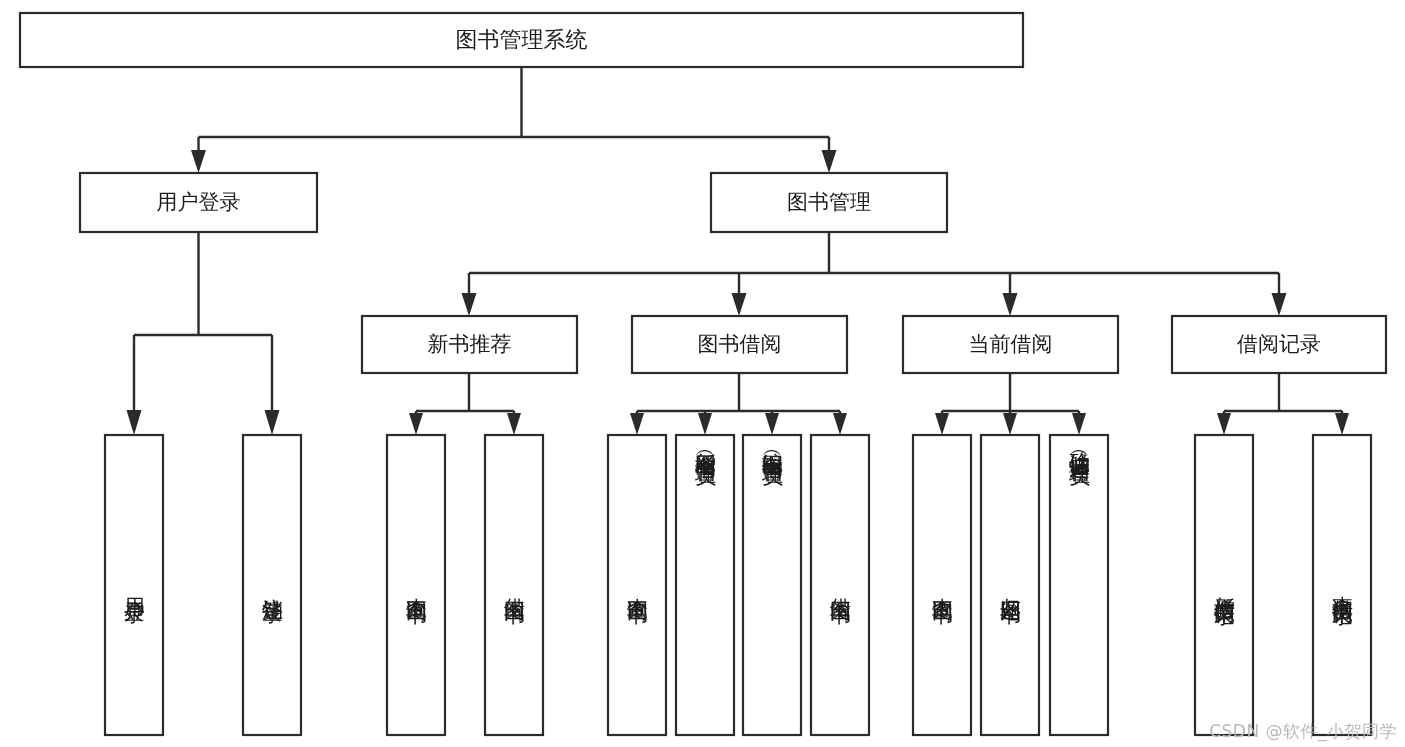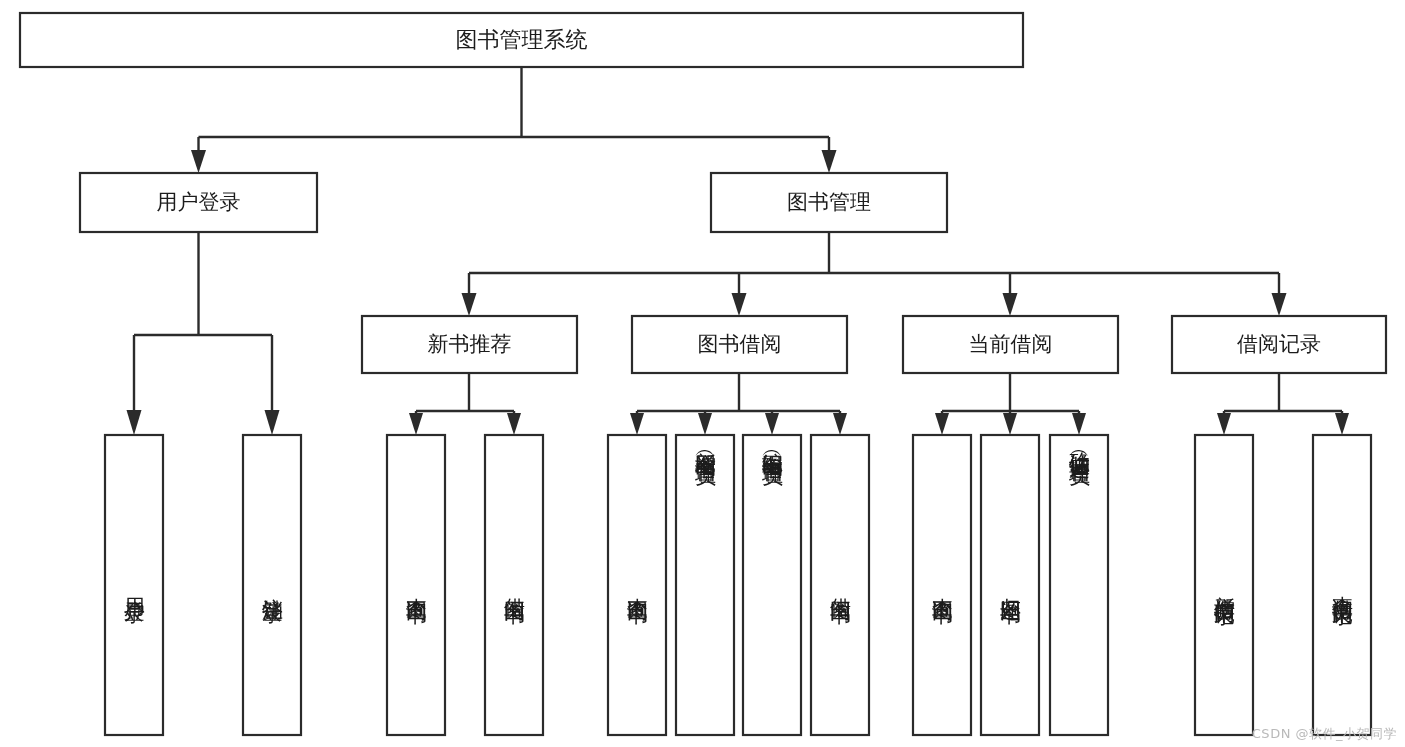--- a/index.html
+++ b/index.html
@@ -67,21 +67,21 @@
     line-height: 1;
     letter-spacing: 2px;
     color: #1c1c1c;
     white-space: nowrap;
   }
   .watermark {
     position: absolute;
     right: 8px;
     bottom: 4px;
     font-family: "DejaVu Sans", "Liberation Sans", sans-serif;
-    font-size: 13px;
+    font-size: 17px;
     color: #b9b9b9;
     white-space: nowrap;
     letter-spacing: 0.5px;
   }
 </style>
 </head>
 <body>
 
 <div id="diagram-root">
 

